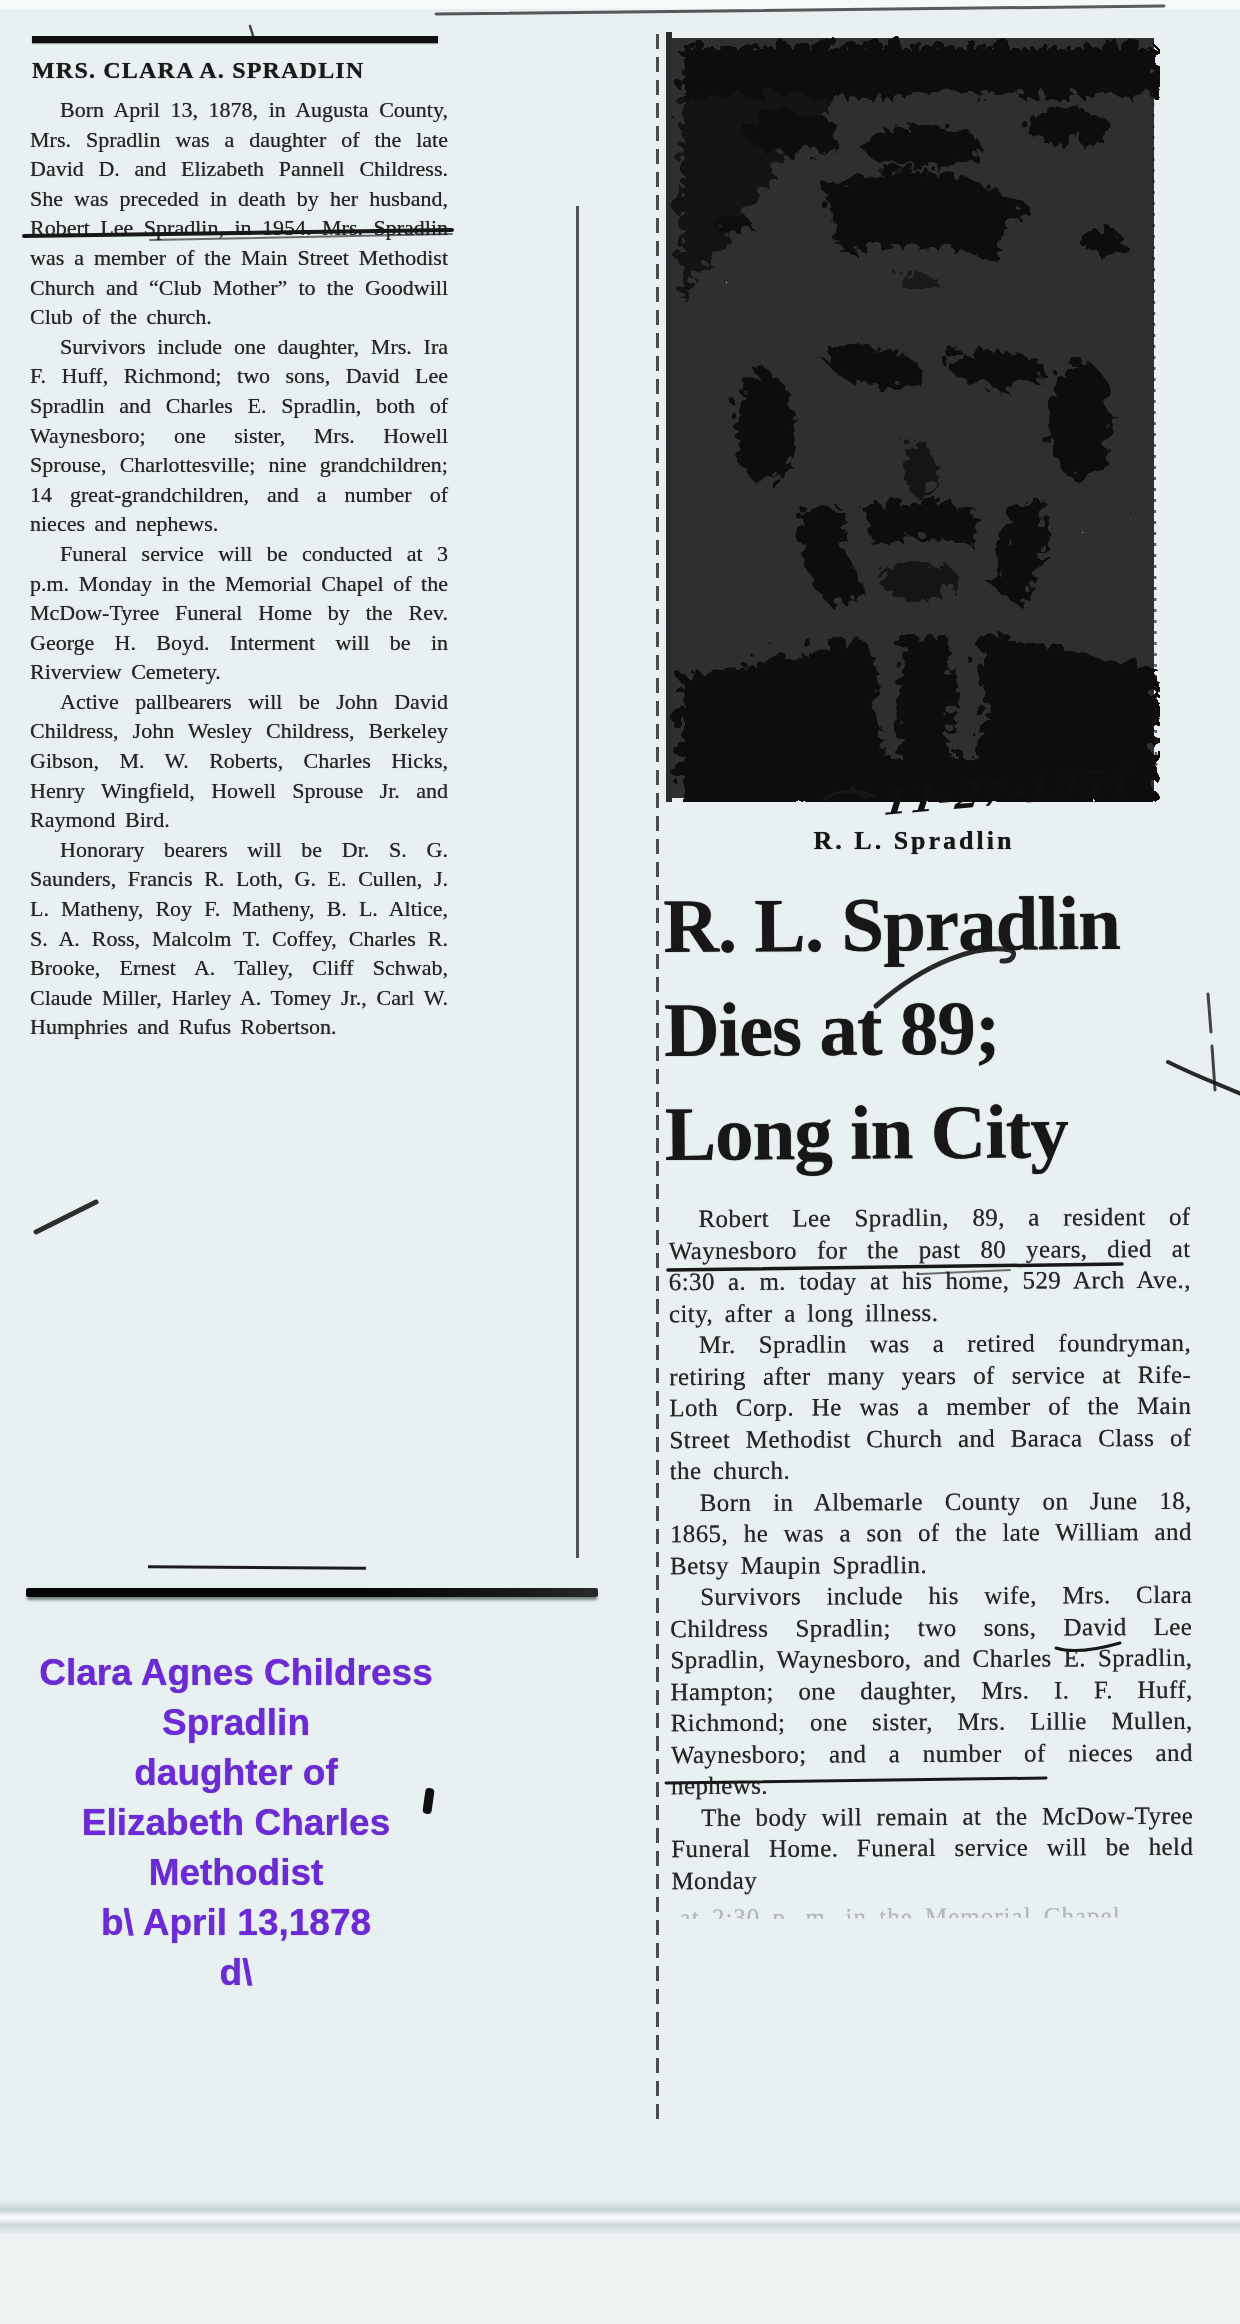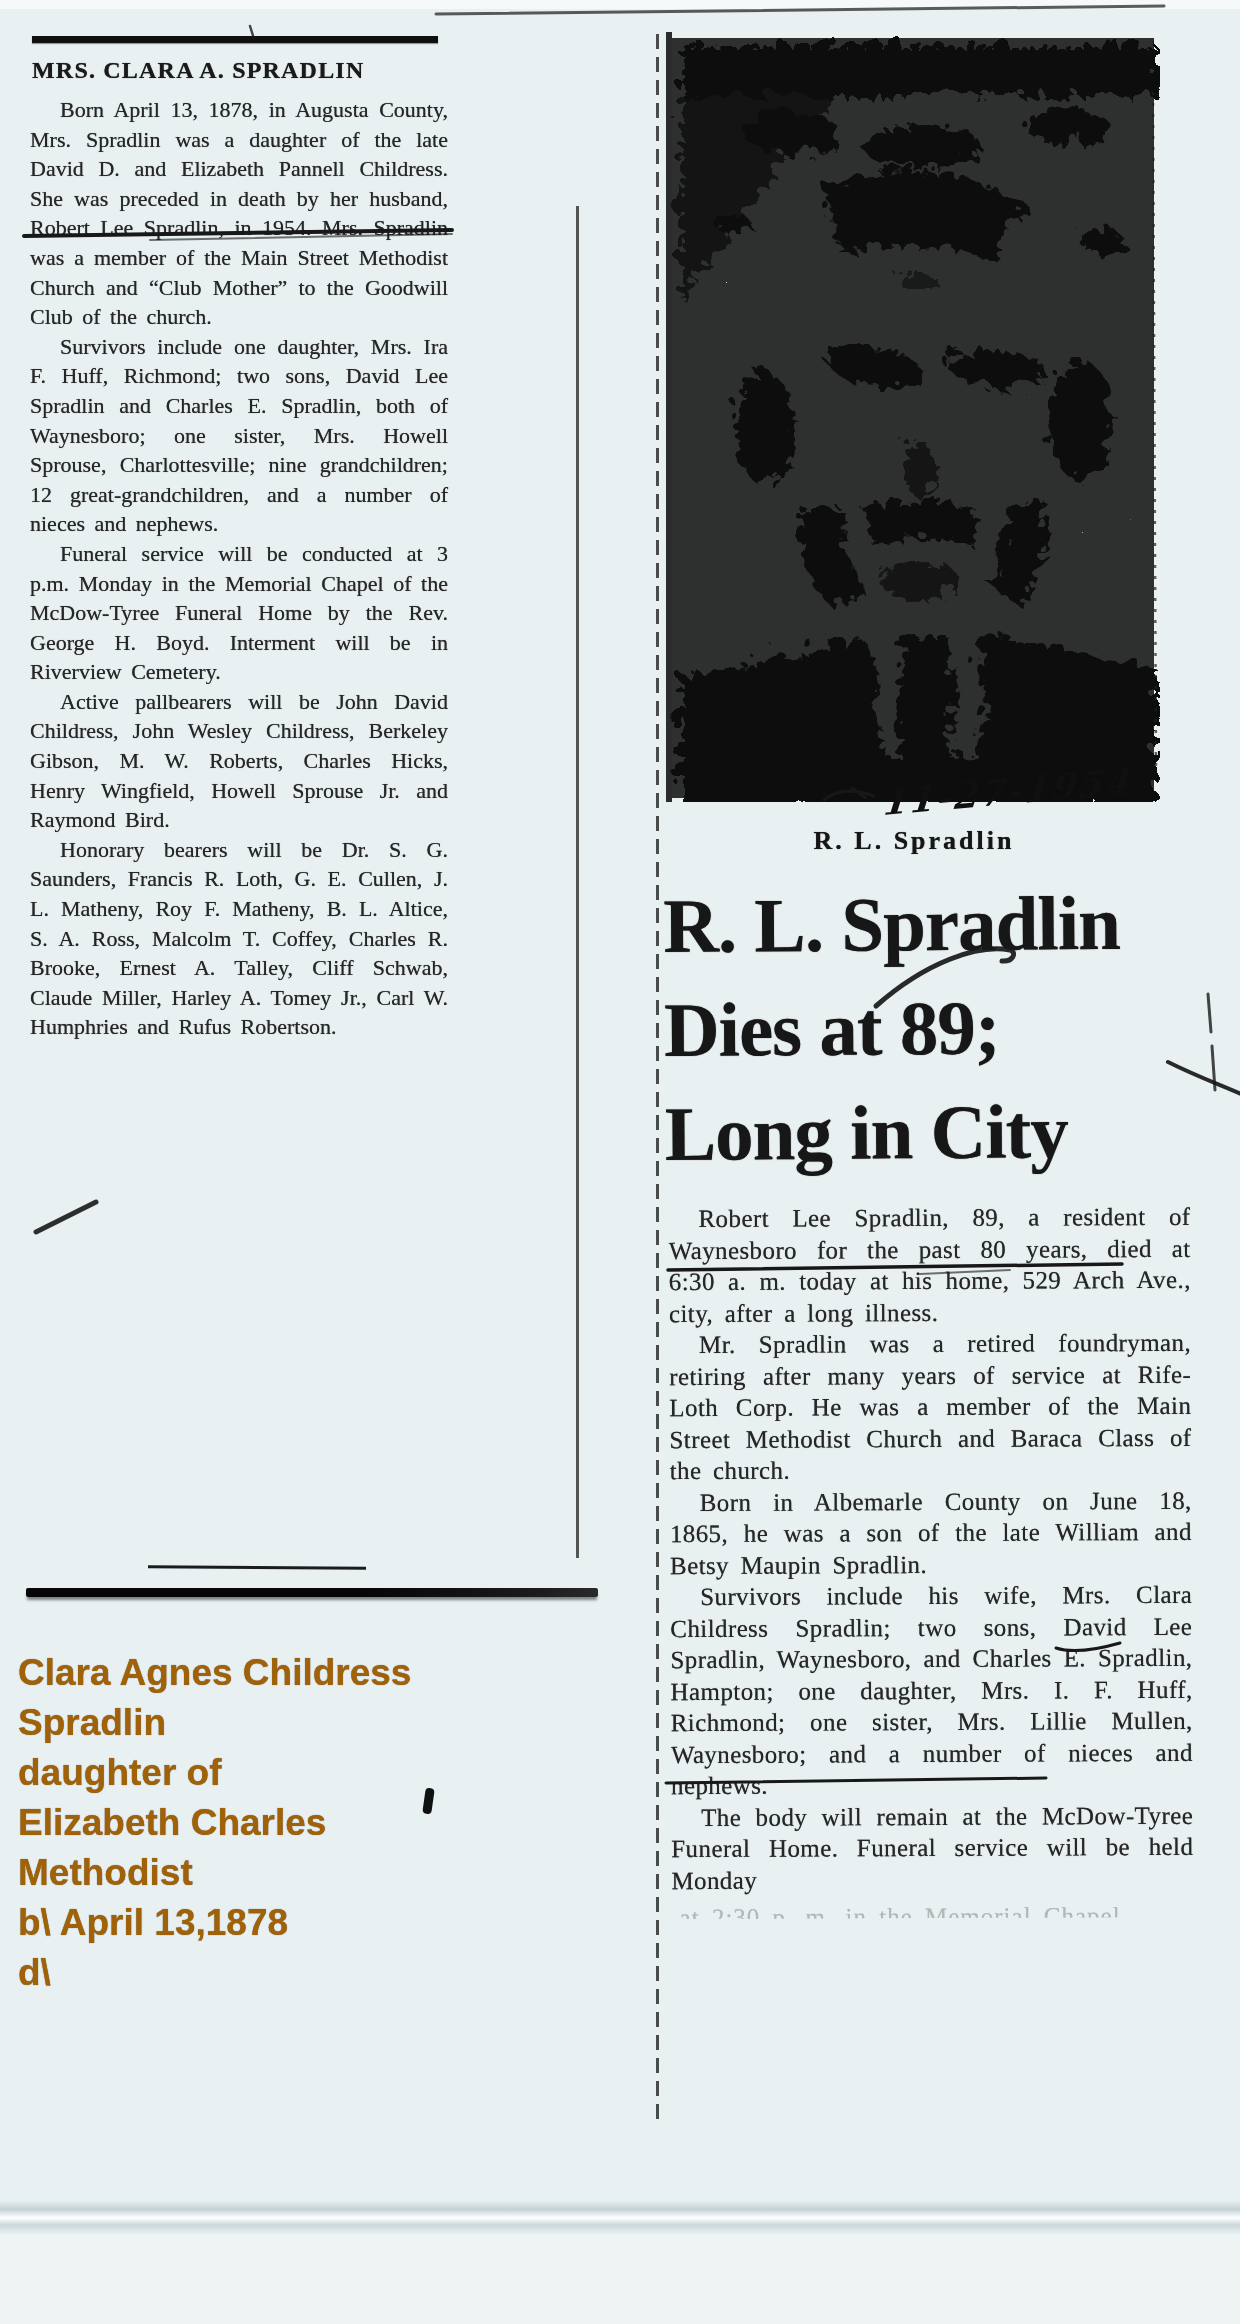--- a/index.html
+++ b/index.html
@@ -26,21 +26,21 @@
 
   
   .left-col{position:absolute;left:30px;top:36px;width:418px;}
   .left-headline{font:700 24px/30px "Liberation Serif", serif;letter-spacing:1.2px;color:#1a1a1a;
                  margin:0 0 10px 2px;text-shadow:0 0 .8px rgba(20,20,20,.8);}
   .newsprint{color:#262626;text-align:justify;text-shadow:0 0 .7px rgba(35,35,35,.75);}
   .left-body{font-size:22px;line-height:29.6px;word-spacing:4px;}
   .newsprint p{margin:0;text-indent:30px;}
 
   
-  .note-block{position:absolute;left:18px;top:1648px;width:436px;text-align:left;color:#a16207;
+  .note-block{position:absolute;left:18px;top:1648px;width:436px;text-align:center;color:#6d28d9;
               font:700 37px/50px "Liberation Sans", sans-serif;text-shadow:0 0 1px rgba(10,10,10,.6);}
   .ink-blob{position:absolute;left:424px;top:1788px;width:9px;height:26px;background:#111;
             border-radius:4px;transform:rotate(8deg);}
 
   
   .photo-frame{position:absolute;left:666px;top:32px;width:494px;height:770px;}
   .photo-frame svg{display:block;width:100%;height:100%;}
   .handwritten-date{position:absolute;left:884px;top:770px;color:#101010;
                     font:italic 700 36px "DejaVu Serif", serif;letter-spacing:2px;
                     transform:rotate(-5deg) skewX(-12deg);}
@@ -66,21 +66,21 @@
 
   <div class="col-rule"></div>
   <div class="right-rule"></div>
 
   <div class="left-col">
     <div class="left-head-bar"></div>
     <div class="left-headline">MRS. CLARA A. SPRADLIN</div>
     <div class="newsprint left-body">
 
         <p>Born April 13, 1878, in Augusta County, Mrs. Spradlin was a daughter of the late David D. and Elizabeth Pannell Childress. She was preceded in death by her husband, Robert Lee Spradlin, in 1954. Mrs. Spradlin was a member of the Main Street Methodist Church and “Club Mother” to the Goodwill Club of the church.</p>
-        <p>Survivors include one daughter, Mrs. Ira F. Huff, Richmond; two sons, David Lee Spradlin and Charles E. Spradlin, both of Waynesboro; one sister, Mrs. Howell Sprouse, Charlottesville; nine grandchildren; 12 great-grandchildren, and a number of nieces and nephews.</p>
+        <p>Survivors include one daughter, Mrs. Ira F. Huff, Richmond; two sons, David Lee Spradlin and Charles E. Spradlin, both of Waynesboro; one sister, Mrs. Howell Sprouse, Charlottesville; nine grandchildren; 14 great-grandchildren, and a number of nieces and nephews.</p>
         <p>Funeral service will be conducted at 3 p.m. Monday in the Memorial Chapel of the McDow-Tyree Funeral Home by the Rev. George H. Boyd. Interment will be in Riverview Cemetery.</p>
         <p>Active pallbearers will be John David Childress, John Wesley Childress, Berkeley Gibson, M. W. Roberts, Charles Hicks, Henry Wingfield, Howell Sprouse Jr. and Raymond Bird.</p>
         <p>Honorary bearers will be Dr. S. G. Saunders, Francis R. Loth, G. E. Cullen, J. L. Matheny, Roy F. Matheny, B. L. Altice, S. A. Ross, Malcolm T. Coffey, Charles R. Brooke, Ernest A. Talley, Cliff Schwab, Claude Miller, Harley A. Tomey Jr., Carl W. Humphries and Rufus Robertson.</p>
       </div>
   </div>
 
   <div class="short-hr"></div>
   <div class="thick-bar"></div>
 
   <div class="note-block">

